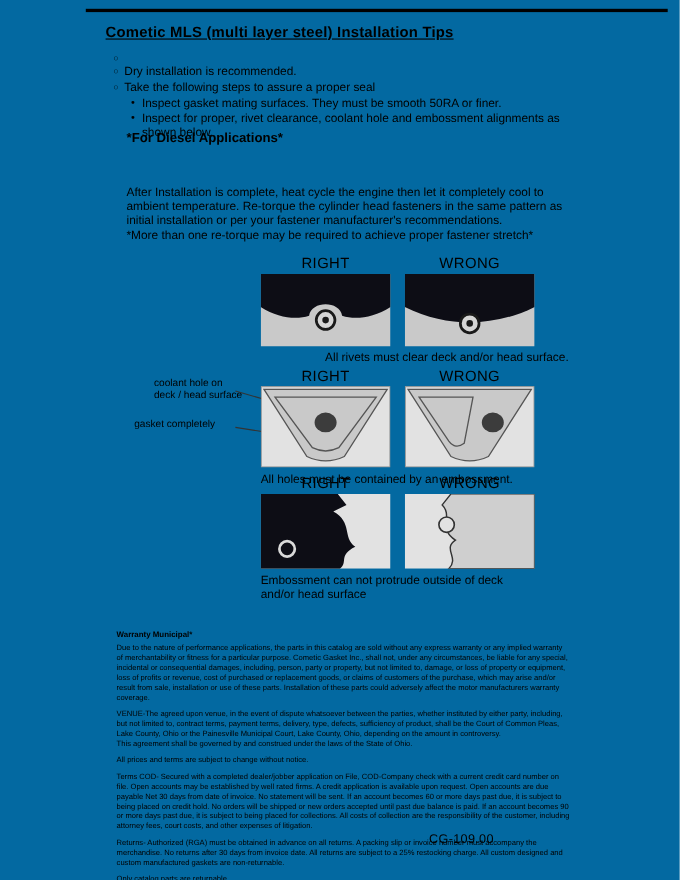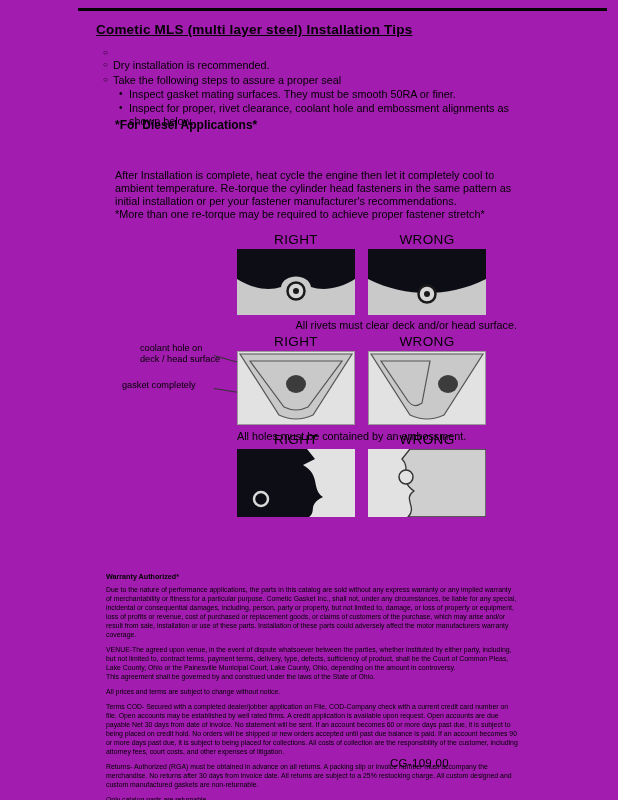--- a/index.html
+++ b/index.html
@@ -1,18 +1,18 @@
 <!DOCTYPE html>
 <html><head>
 <meta charset="utf-8">
 <style>
   * { margin:0; padding:0; box-sizing:border-box; }
   html,body { background:#ffffff; }
   body { font-family:"Liberation Sans", sans-serif; color:#000; }
-  .page { position:relative; width:618px; height:800px; background:#a21caf; overflow:hidden; }
+  .page { position:relative; width:618px; height:800px; background:#0369a1; overflow:hidden; }
 
   .top-rule { position:absolute; left:78px; top:8px; width:529px; height:3px; background:#000; }
 
   .title { position:absolute; left:96px; top:22px; font-size:13.5px; font-weight:bold;
            text-decoration:underline; letter-spacing:0.2px; }
 
   .tips { position:absolute; left:103px; top:47px; width:430px; font-size:10.8px; line-height:1.2; }
   .bullet { display:flex; margin-bottom:1.5px; }
   .marker { flex:0 0 10px; width:10px; font-size:8px; padding-top:1px; }
   .bullet.sub { margin-left:16px; }
@@ -146,24 +146,25 @@
         <circle cx="24" cy="50" r="7" fill="none" stroke="#d9d9d9" stroke-width="2.5"></circle>
       </svg>
     </div>
     <div class="panel w">
       <svg width="118" height="68" viewBox="0 0 118 68">
         <rect width="118" height="68" fill="#e2e2e2"></rect>
         <path d="M118,0 V68 H40 C50,58 34,50 46,42 C30,32 44,20 34,10 L42,0 Z" fill="#cfcfcf" stroke="#333" stroke-width="1.3"></path>
         <circle cx="38" cy="28" r="7" fill="#e2e2e2" stroke="#333" stroke-width="1.5"></circle>
       </svg>
     </div>
+    <div class="caption">Embossment can not protrude outside of deck and/or head surface</div>
   </section>
 
   <section class="warranty">
-    <h2>Warranty Authorized*</h2>
+    <h2>Warranty Municipal*</h2>
     <p class="wp">Due to the nature of performance applications, the parts in this catalog are sold without any express warranty or any implied warranty of merchantability or fitness for a particular purpose.  Cometic Gasket Inc., shall not, under any circumstances, be liable for any special, incidental or consequential damages, including, person, party or property, but not limited to, damage, or loss of property or equipment, loss of profits or revenue, cost of purchased or replacement goods, or claims of customers of the purchase, which may arise and/or result from sale, installation or use of these parts.  Installation of these parts could adversely affect the motor manufacturers warranty coverage.</p>
     <p class="wp tight">VENUE-The agreed upon venue, in the event of dispute whatsoever between the parties, whether instituted by either party, including, but not limited to, contract terms, payment terms, delivery, type, defects, sufficiency of product, shall be the Court of Common Pleas, Lake County, Ohio or the Painesville Municipal Court, Lake County, Ohio, depending on the amount in controversy.</p>
     <p class="wp">This agreement shall be governed by and construed under the laws of the State of Ohio.</p>
     <p class="wp">All prices and terms are subject to change without notice.</p>
     <p class="wp">Terms COD- Secured with a completed dealer/jobber application on File, COD-Company check with a current credit card number on file.  Open accounts may be established by well rated firms.  A credit application is available upon request.  Open accounts are due payable Net 30 days from date of invoice.  No statement will be sent.  If an account becomes 60 or more days past due, it is subject to being placed on credit hold.  No orders will be shipped or new orders accepted until past due balance is paid.  If an account becomes 90 or more days past due, it is subject to being placed for collections.  All costs of collection are the responsibility of the customer, including attorney fees, court costs, and other expenses of litigation.</p>
     <p class="wp">Returns- Authorized (RGA) must be obtained in advance on all returns.  A packing slip or invoice number must accompany the merchandise.  No returns after 30 days from invoice date.  All returns are subject to a 25% restocking charge.  All custom designed and custom manufactured gaskets are non-returnable.</p>
     <p class="wp tight">Only catalog parts are returnable.</p>
 
   </section>
 

